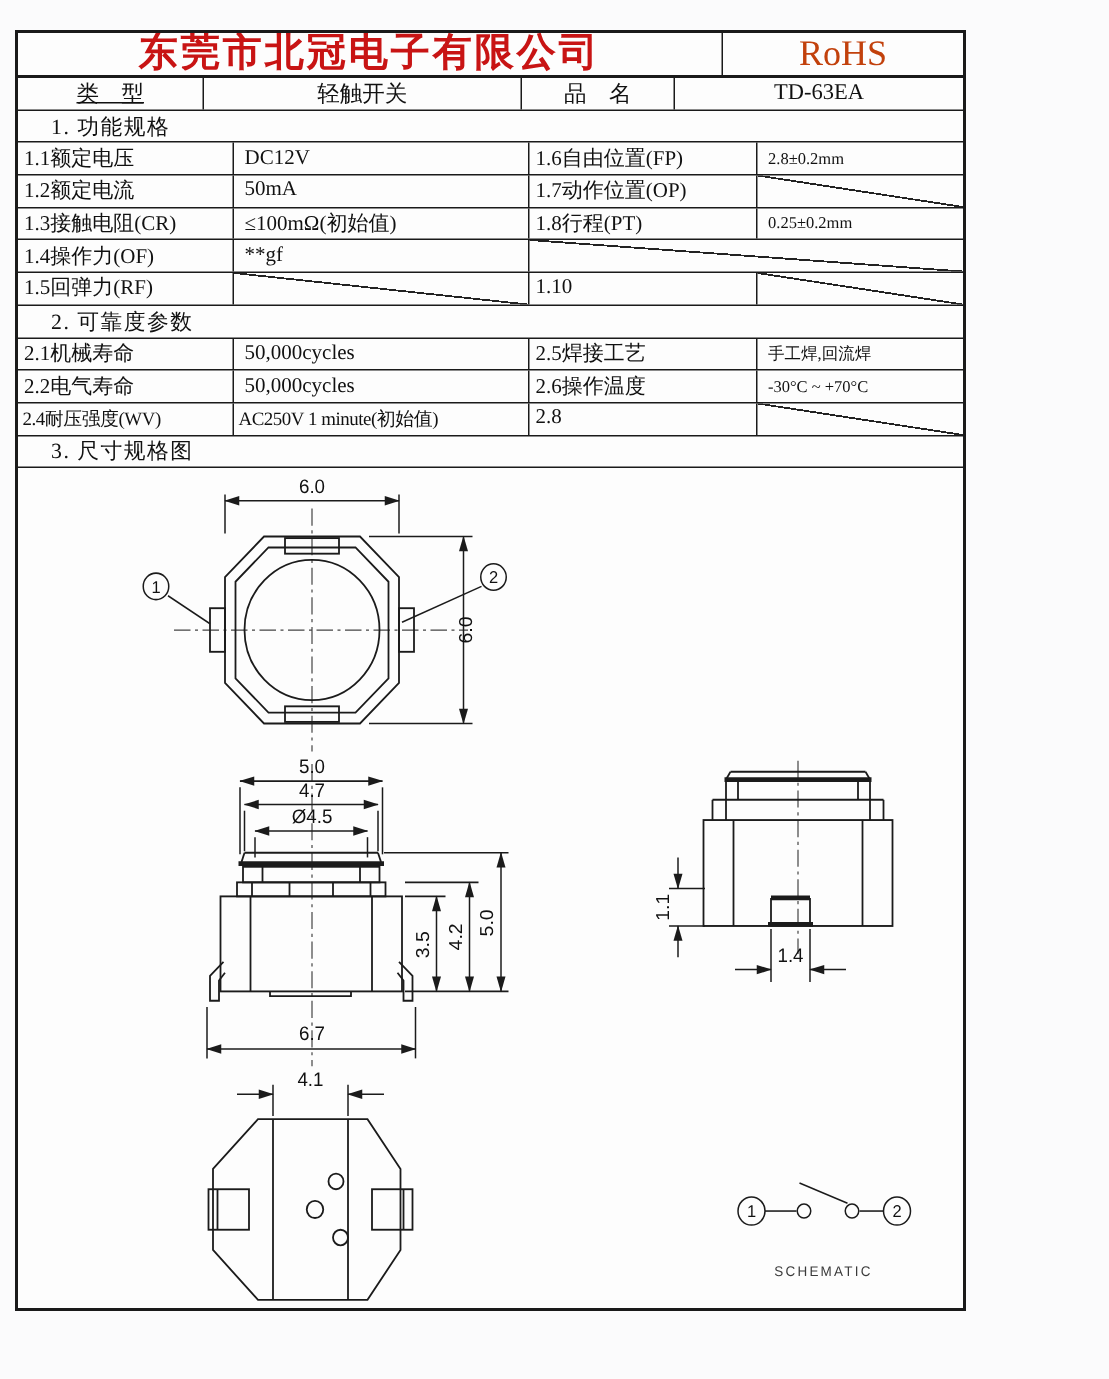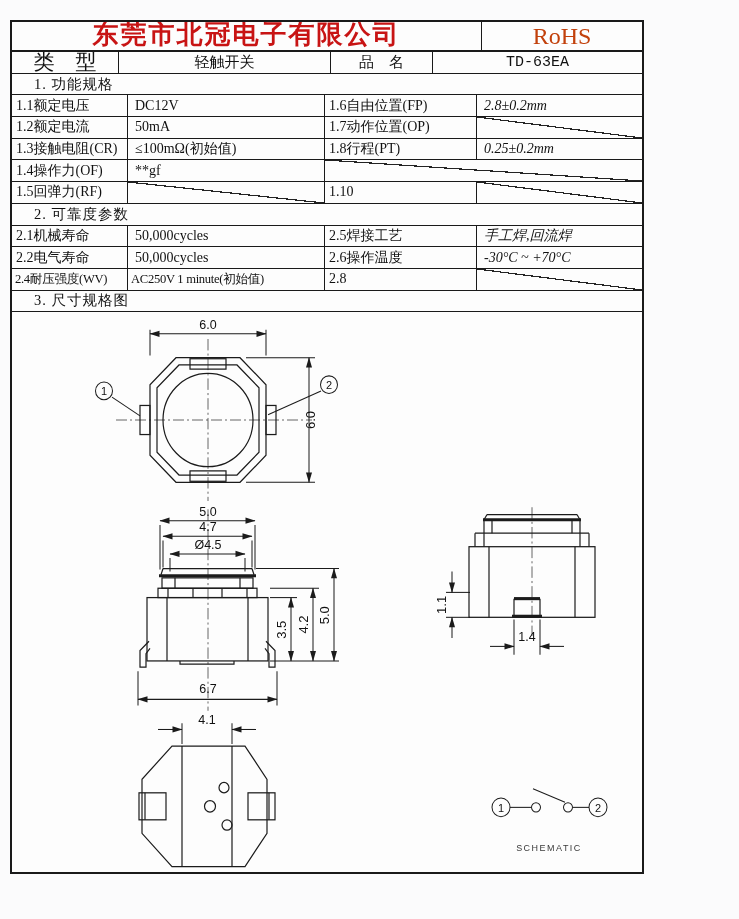--- a/index.html
+++ b/index.html
@@ -16,31 +16,31 @@
   .rhdr{height:30px;border-bottom-width:2px;}
   .rstd{height:21.7px;}
   .cell{box-sizing:border-box;border-right:1px solid #1a1a1a;display:flex;align-items:center;overflow:hidden;white-space:nowrap;}
   .last{border-right:none;}
   .center{justify-content:center;}
   
   .company{flex:1;justify-content:center;font-size:26px;font-weight:bold;color:#c81414;}
   .company span{border-bottom:2px solid #c81414;padding:0 8px 1px 8px;letter-spacing:2px;}
   .rohs{width:160px;justify-content:center;font-size:24px;color:#c2410c;}
   
-  .t1{width:107px;font-size:21px;}
+  .t1{width:124px;font-size:15px;text-decoration:underline;}
   .t2{width:212px;font-size:15px;}
   .t3{width:102px;font-size:15px;}
-  .t4{flex:1;font-size:15px;font-family:Liberation Mono, monospace;}
+  .t4{flex:1;font-size:15px;font-family:Liberation Serif, serif;}
   
   .sechdr{flex:1;padding-left:22px;font-size:14.5px;letter-spacing:1px;border-right:none;}
   
-  .c1{width:116px;padding-left:4px;font-size:14px;}
+  .c1{width:144px;padding-left:4px;font-size:14px;}
   .c2{width:197px;padding-left:7px;font-size:14px;}
   .c3{width:152px;padding-left:4px;font-size:14px;}
-  .c4{flex:1;padding-left:7px;font-size:14px;font-style:italic;}
+  .c4{flex:1;padding-left:7px;font-size:11px;}
   .fit{font-size:12.6px;padding-left:3px;letter-spacing:-0.3px;}
   .slash{background:linear-gradient(to right top,transparent calc(50% - 0.6px),#222 calc(50% - 0.6px),#222 calc(50% + 0.6px),transparent calc(50% + 0.6px));}
   
   .drawrow{flex:1;border-bottom:none;}
   .drawrow svg{display:block;width:100%;height:100%;}
   svg .ol{stroke:#1b1b1b;stroke-width:1.2;fill:none;}
   svg .dl{stroke:#1b1b1b;stroke-width:1;fill:none;}
   svg .cl{stroke:#444;stroke-width:0.8;fill:none;stroke-dasharray:11 3 2 3;}
   svg .thick{stroke:#1b1b1b;stroke-width:3;fill:none;}
   svg text{font-family:"Liberation Sans","DejaVu Sans",sans-serif;font-size:12.5px;fill:#111;}

